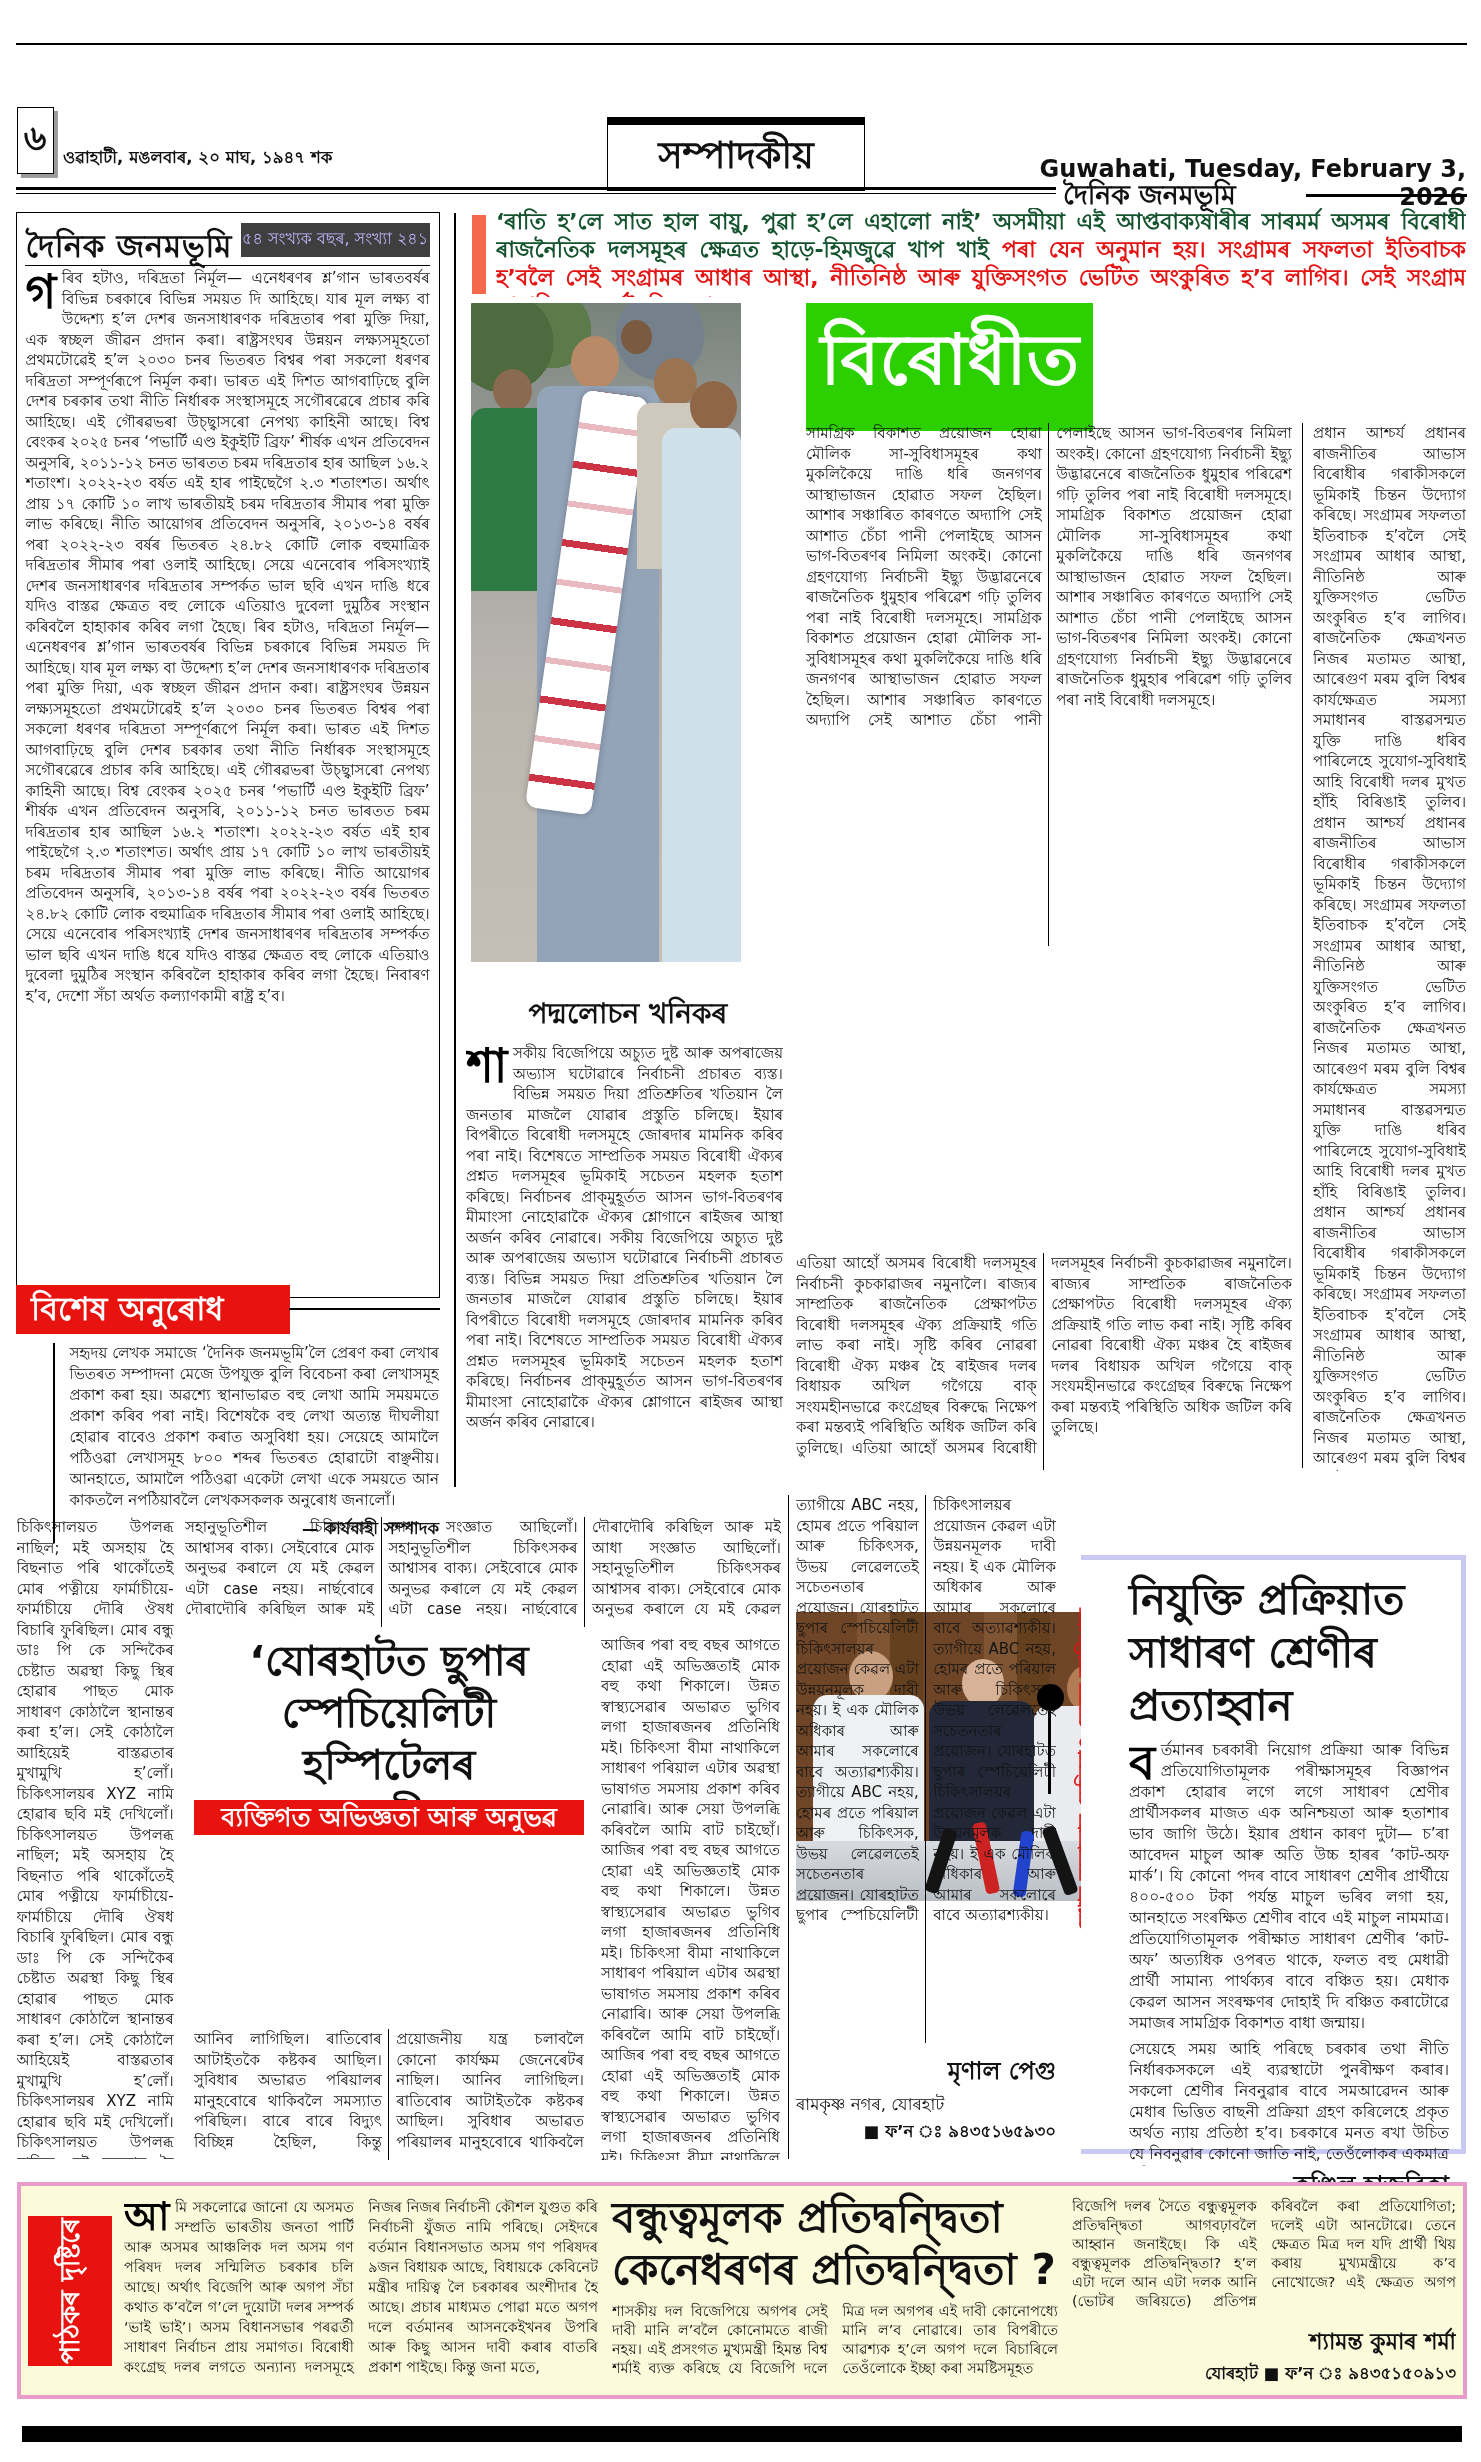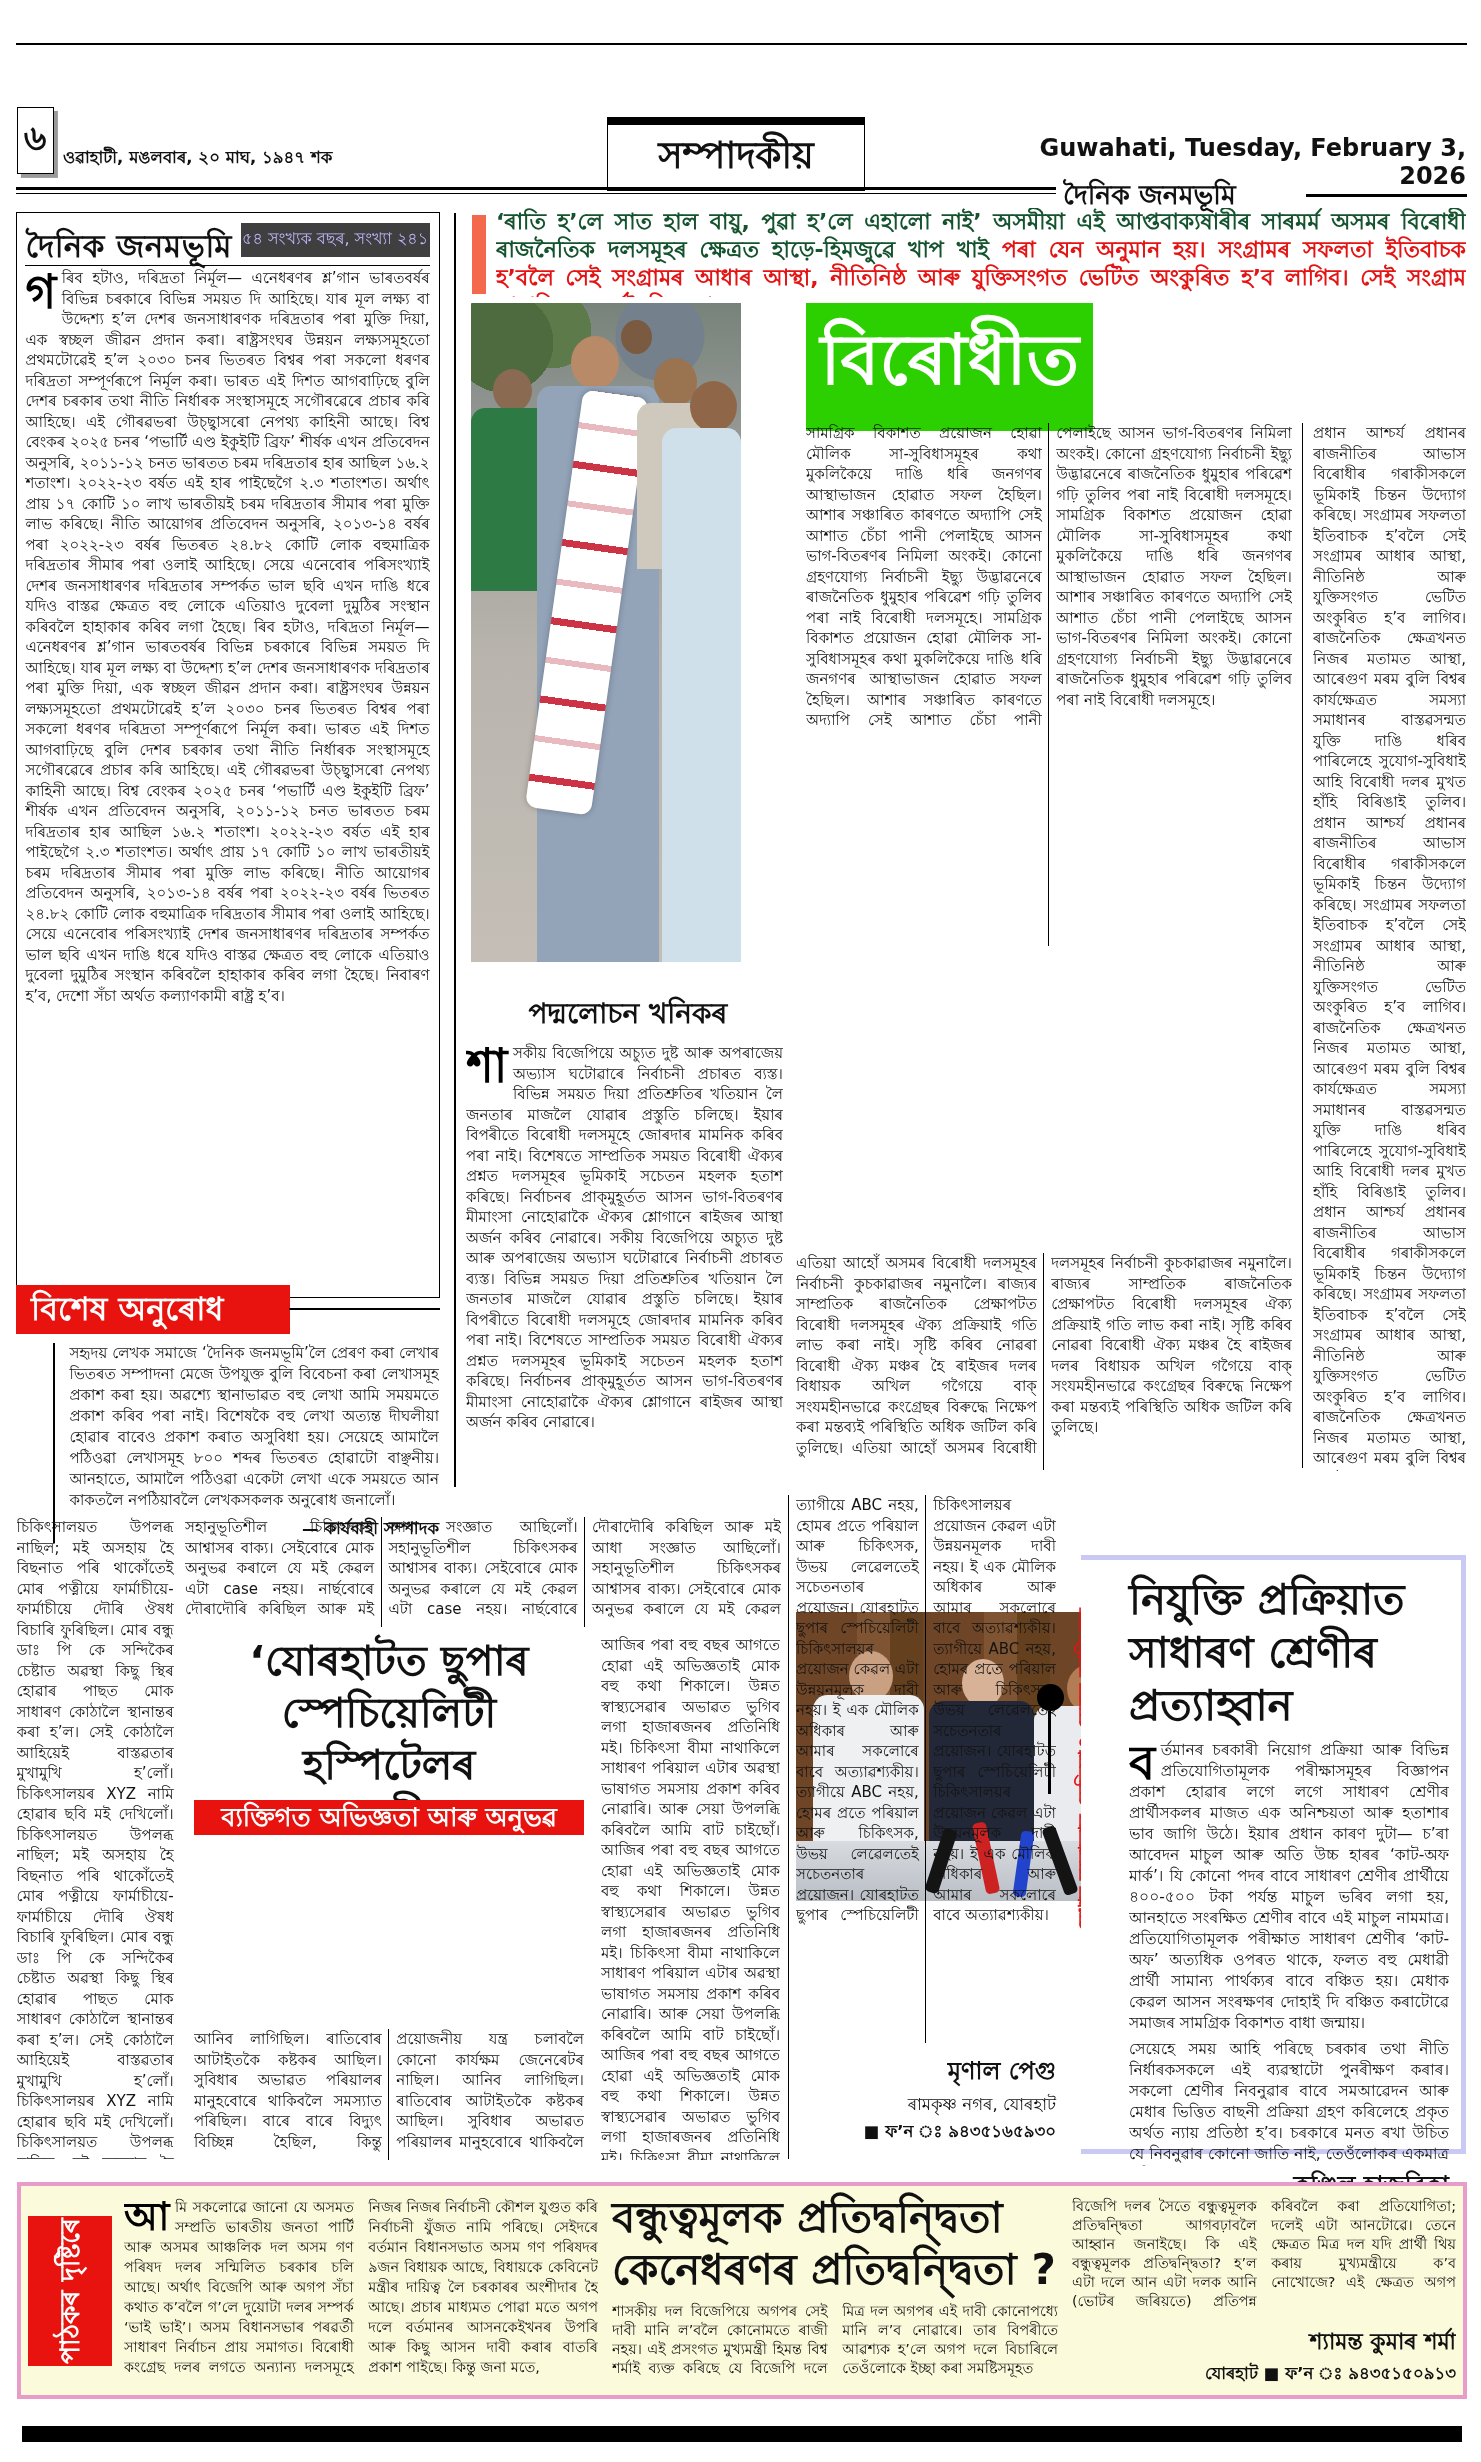--- a/index.html
+++ b/index.html
@@ -39,21 +39,21 @@
   
   .recruit{border-top:5.5px solid #c9c9f4;border-right:5.5px solid #c9c9f4;border-bottom:5.5px solid #c9c9f4;background:#fff;box-sizing:border-box;}
   .recruit-h{font-size:42px;line-height:53px;font-weight:900;}
   .vtext{writing-mode:vertical-rl;transform:rotate(180deg);}
   .pull-red{color:#e41414;font-weight:bold;font-size:19px;line-height:23px;}
   
   .strip{background:#fbfbdc;border:4.4px solid #e79cc9;box-sizing:border-box;}
   .strip-label{background:#e8120e;color:#fff;display:flex;align-items:center;justify-content:center;font-size:26.6px;font-weight:900;}
   .strip-h{font-size:42px;line-height:52px;font-weight:900;text-align:left;}
   .sig-name{font-weight:bold;font-size:24px;text-align:right;}
-  .sig-sub{font-size:16.6px;text-align:right;}
+  .sig-sub{font-size:16.6px;}
   .sig-ph{font-weight:bold;font-size:16.6px;text-align:right;}
   
   .photo{overflow:hidden;position:relative;}
   .ph1{background:
     radial-gradient(circle at 12% 6%, #4e6b3f 0 50px, transparent 50px),
     radial-gradient(circle at 30% 4%, #5d7a4a 0 39px, transparent 39px),
     radial-gradient(circle at 70% 5%, #74808c 0 44px, transparent 45px),
     linear-gradient(180deg,#77837a 0%,#8d928e 14%,#a3a29e 30%,#b9b5ae 55%,#c4beb6 100%);}
   .head{position:absolute;border-radius:50%;}
   .torso{position:absolute;border-radius:14.4px 14.4px 0 0;}
@@ -75,21 +75,21 @@
 <div class="abs pageno-box" style="left:16.6px;top:107px;width:35px;height:65px;">
   <span>৬</span>
 </div>
 
 <div class="abs" style="left:63px;top:145px;font-size:16.6px;font-weight:bold;">ওৱাহাটী, মঙলবাৰ, ২০ মাঘ, ১৯৪৭ শক</div>
 
 <div class="abs section-box" style="left:607px;top:117px;width:256px;height:65px;">
   <span>সম্পাদকীয়</span>
 </div>
 
-<div class="abs" style="left:1023px;top:134px;width:443px;text-align:right;font-size:24px;font-weight:bold;">Guwahati, Tuesday, February 3, 2026</div>
+<div class="abs" style="left:1023px;top:155px;width:443px;text-align:right;font-size:24px;font-weight:bold;">Guwahati, Tuesday, February 3, 2026</div>
 
 <div class="abs dbl-rule" style="left:15.5px;top:187px;width:1040px;"></div>
 <div class="abs" style="left:1063px;top:175px;font-size:26.6px;font-weight:900;">দৈনিক জনমভূমি</div>
 <div class="abs hline" style="left:1306px;top:194px;width:161px;height:2.8px;"></div>
 
 <div class="abs orange-bar" style="left:472px;top:215px;width:14.4px;height:79px;"></div>
 <div class="abs lead" style="left:496px;top:208px;width:970px;height:89px;overflow:hidden;">
   <span class="blue">‘ৰাতি হ’লে সাত হাল বায়ু, পুৱা হ’লে এহালো নাই’ অসমীয়া এই আপ্তবাক্যষাৰীৰ সাৰমৰ্ম অসমৰ বিৰোধী ৰাজনৈতিক দলসমূহৰ ক্ষেত্ৰত হাড়ে-হিমজুৱে খাপ খাই </span><span class="red">পৰা যেন অনুমান হয়। সংগ্ৰামৰ সফলতা ইতিবাচক হ’বলৈ সেই সংগ্ৰামৰ আধাৰ আস্থা, নীতিনিষ্ঠ আৰু যুক্তিসংগত ভেটিত অংকুৰিত হ’ব লাগিব। সেই সংগ্ৰাম সামাজিক, অৰ্থনৈতিক বা...</span>
 </div>
 

